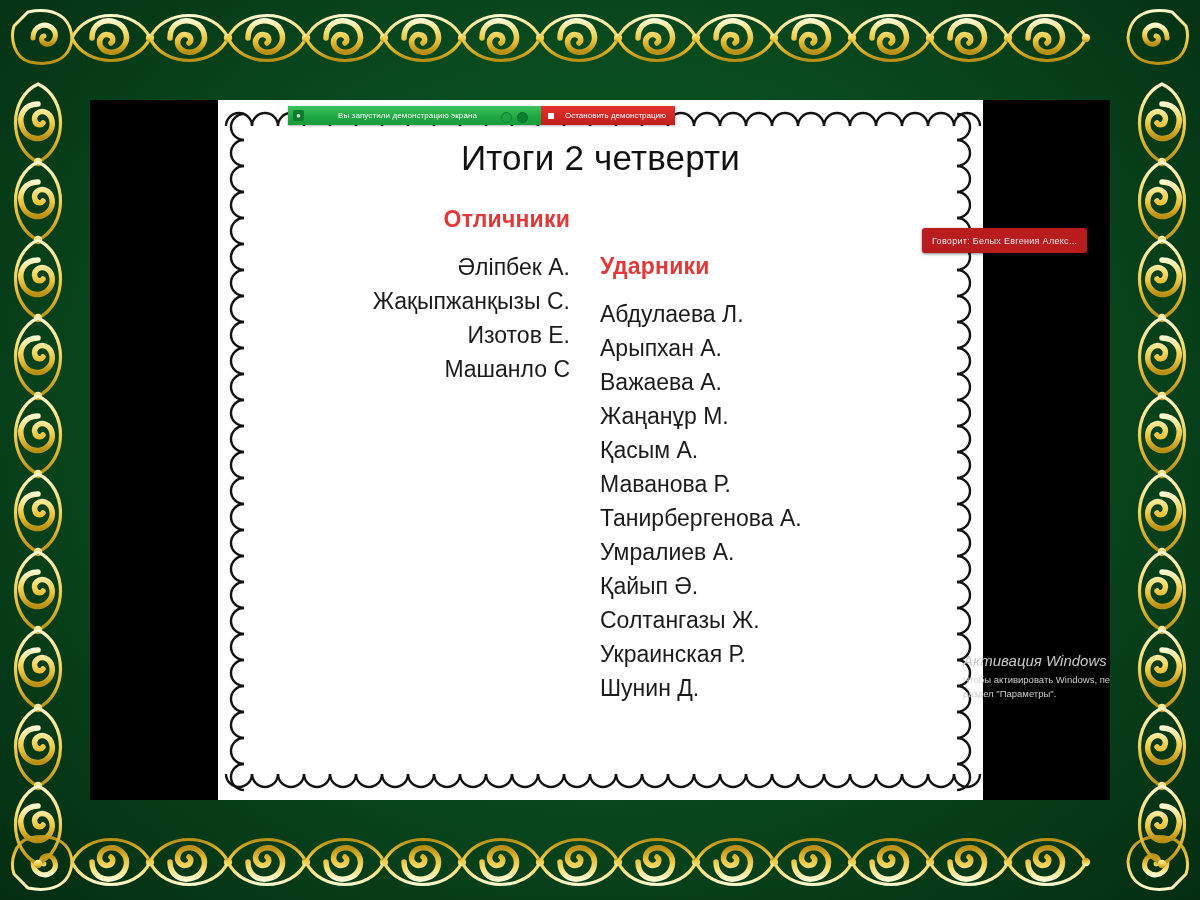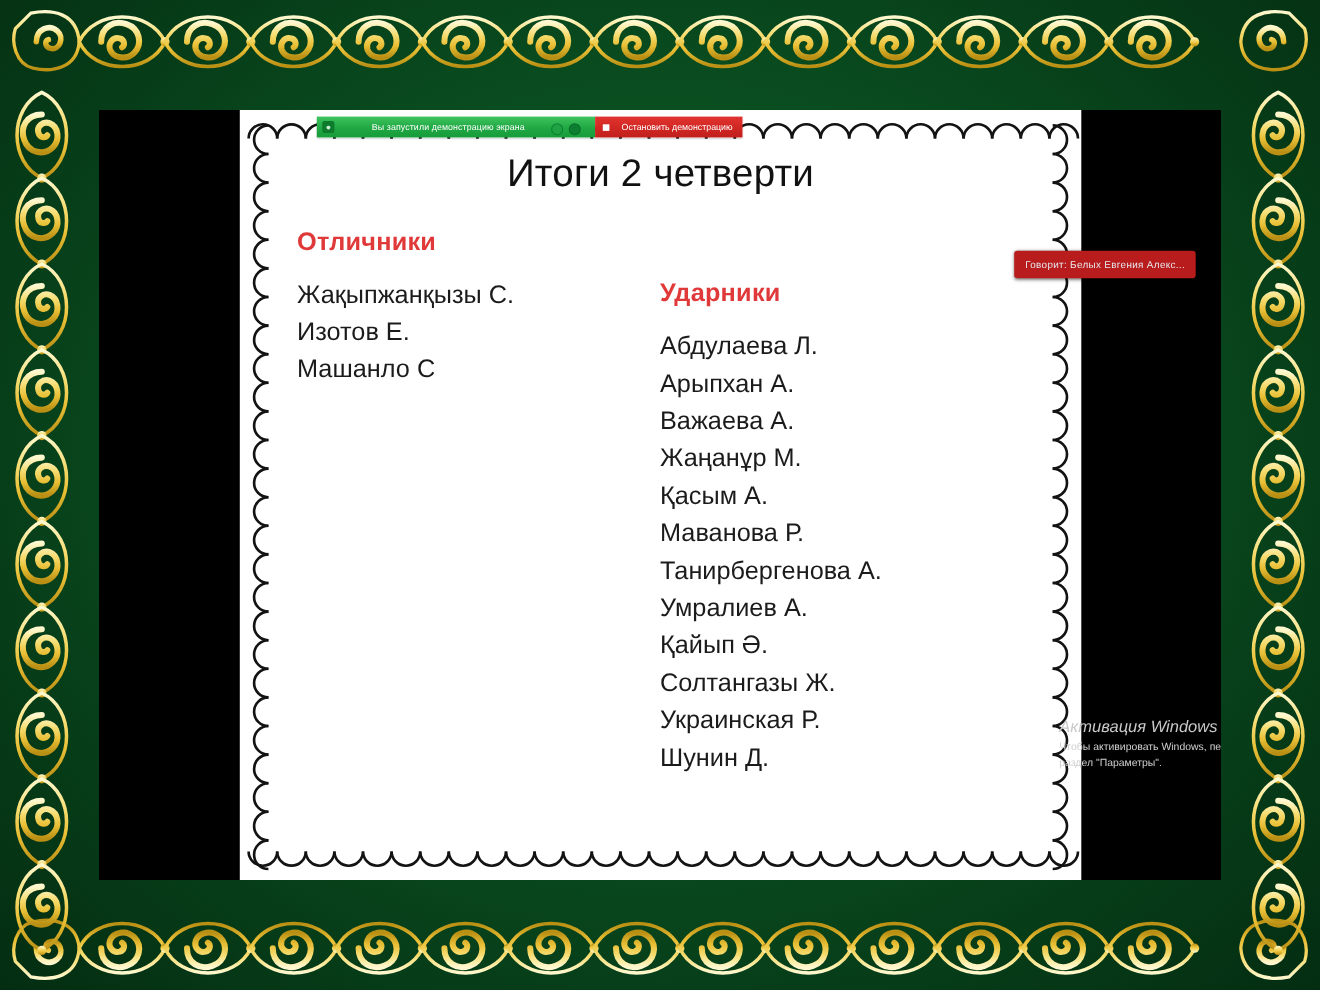--- a/index.html
+++ b/index.html
@@ -131,20 +131,21 @@
     font-size: 23px;
     color: #1b1b1b;
     line-height: 1.48;
     white-space: nowrap;
   }
 
   #col-excellent {
     position: absolute;
     left: 52px; top: 106px;
     width: 300px;
+    text-align: right;
   }
   #col-good {
     position: absolute;
     left: 382px; top: 106px;
     width: 340px;
     margin-top: 47px;
   }
 
   
   #speaker-tooltip {
@@ -432,20 +433,21 @@
             <path d="M739,638 a13,13 0 0 1 0,26"></path>
               <path d="M739,664 a13,13 0 0 1 0,26"></path>
           </g>
         </g>
       </svg>
 
       <div id="slide-title">Итоги 2 четверти</div>
 
       <div id="col-excellent">
         <div class="col-head">Отличники</div>
+        <div class="name-row">Әліпбек А.</div>
         <div class="name-row">Жақыпжанқызы С.</div>
         <div class="name-row">Изотов Е.</div>
         <div class="name-row">Машанло С</div>
       </div>
 
       <div id="col-good">
         <div class="col-head">Ударники</div>
         <div class="name-row">Абдулаева Л.</div>
         <div class="name-row">Арыпхан А.</div>
         <div class="name-row">Важаева А.</div>

